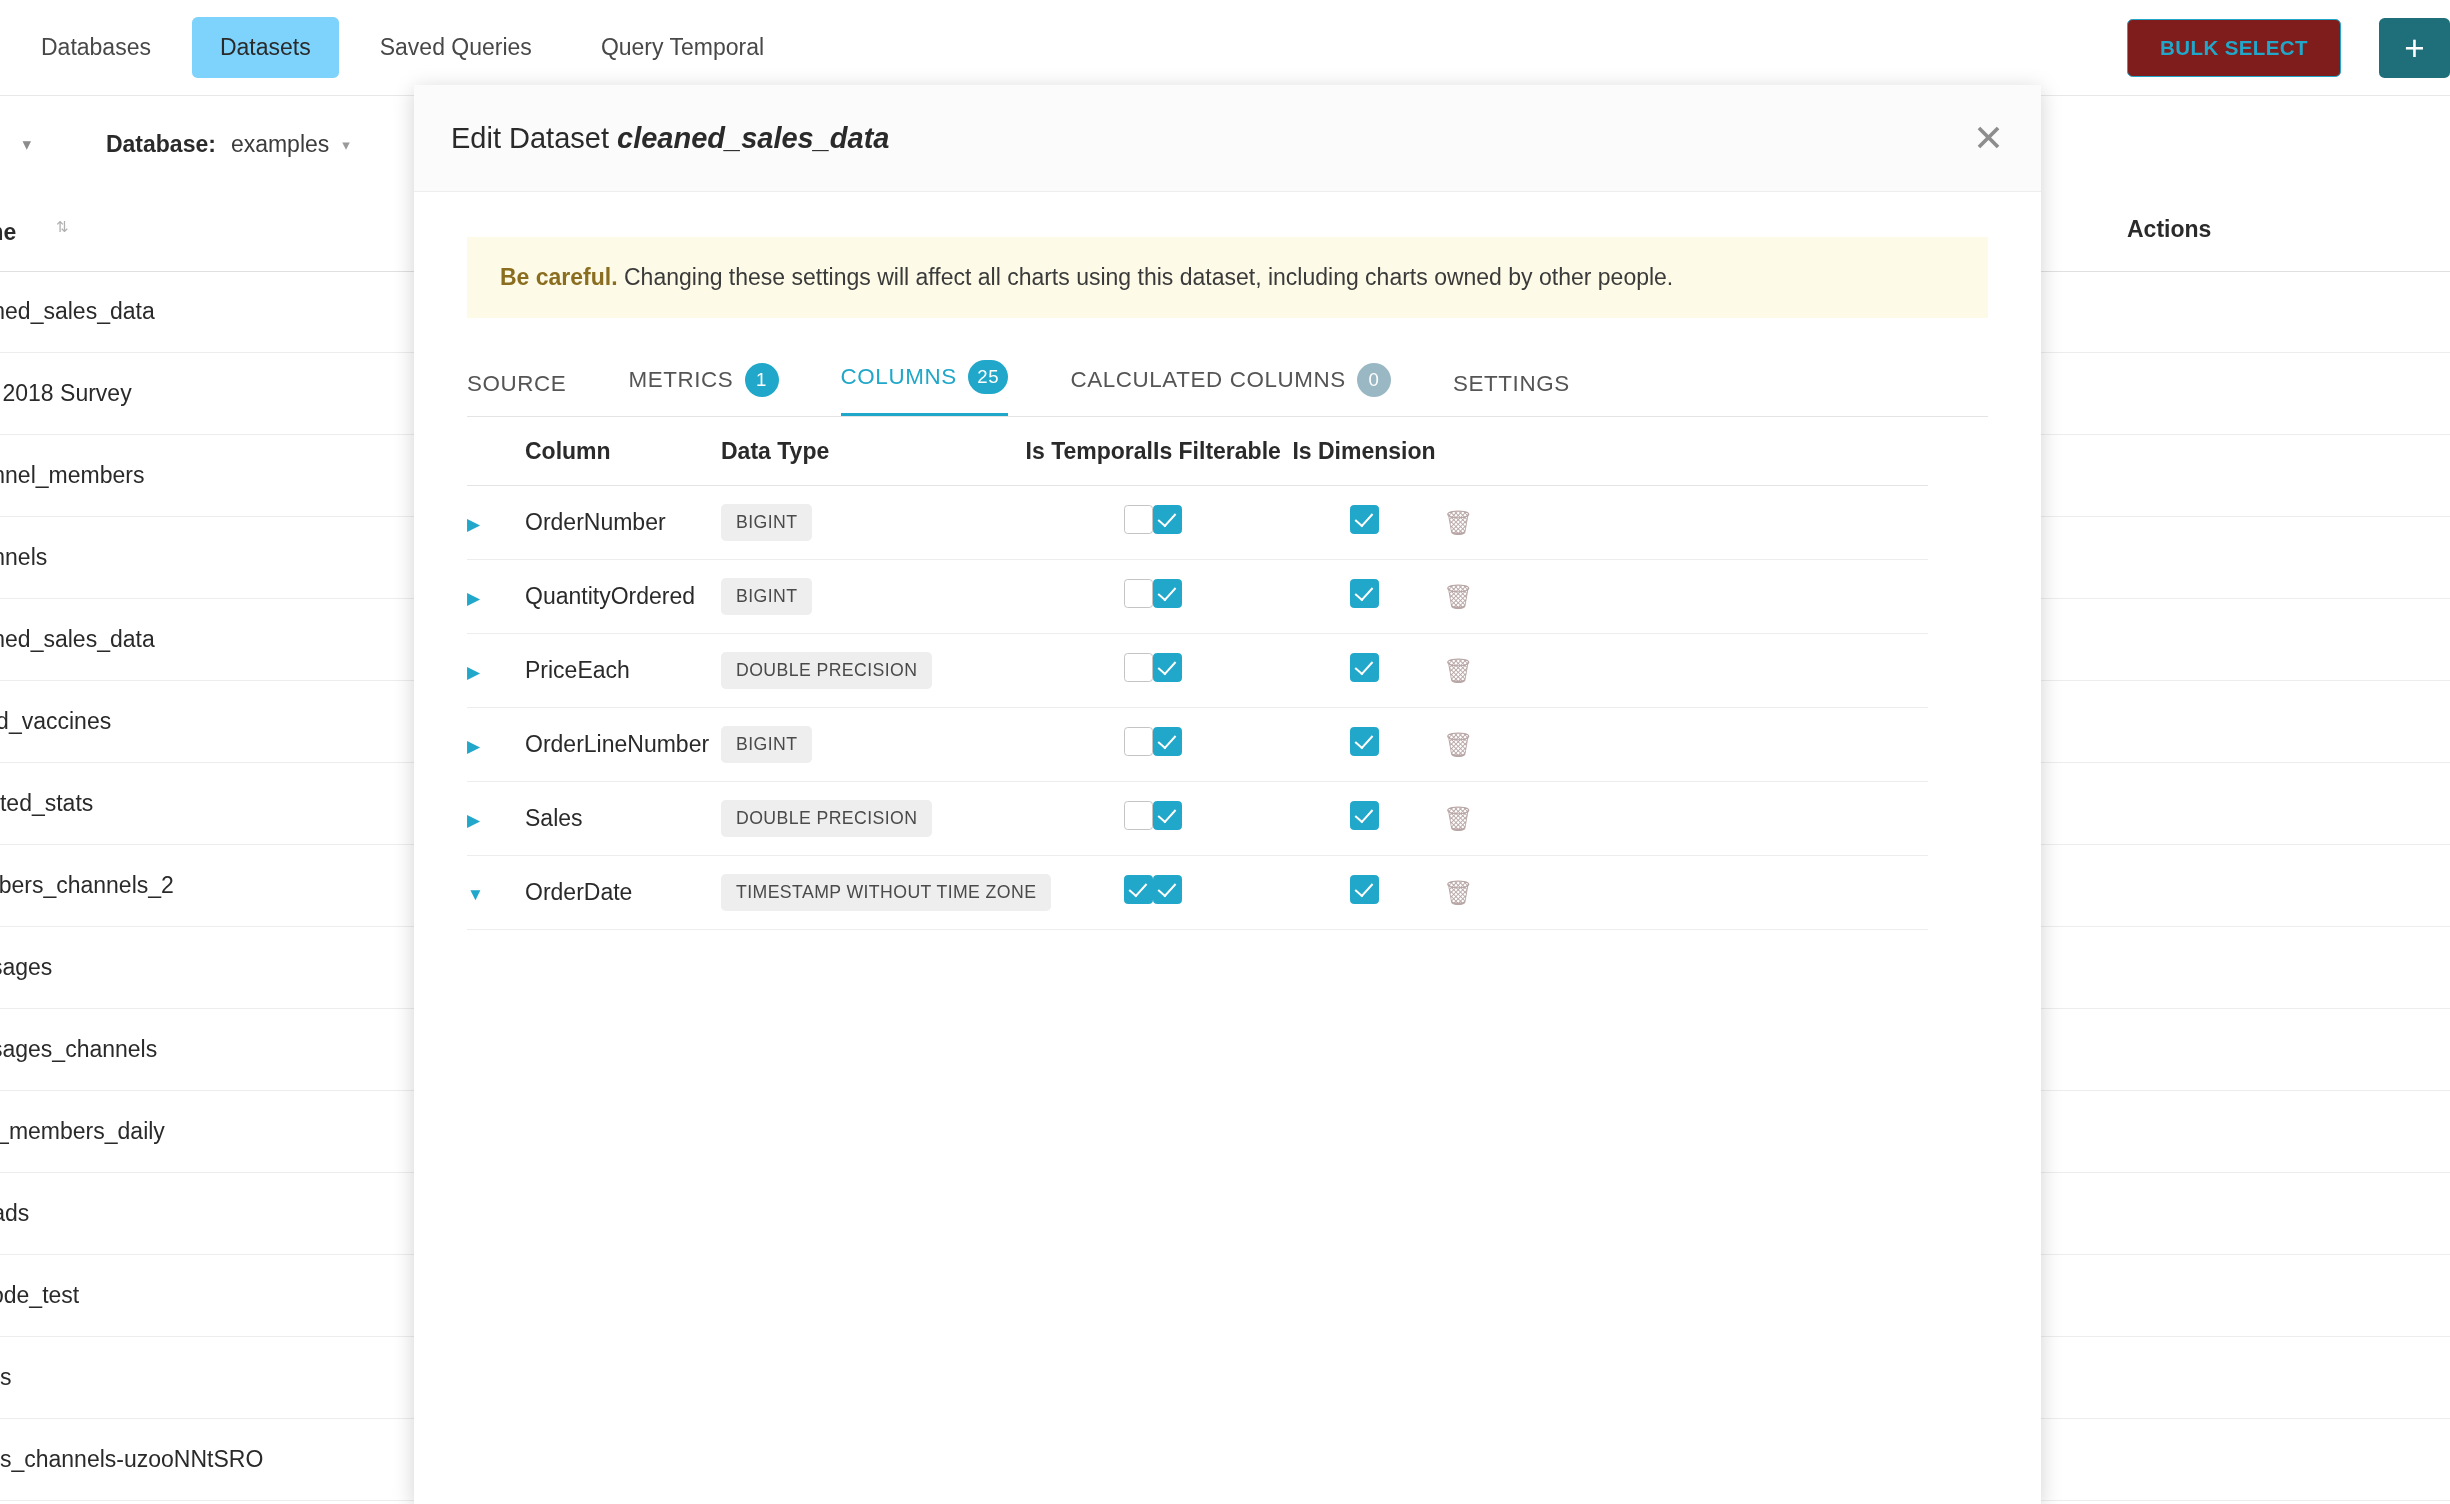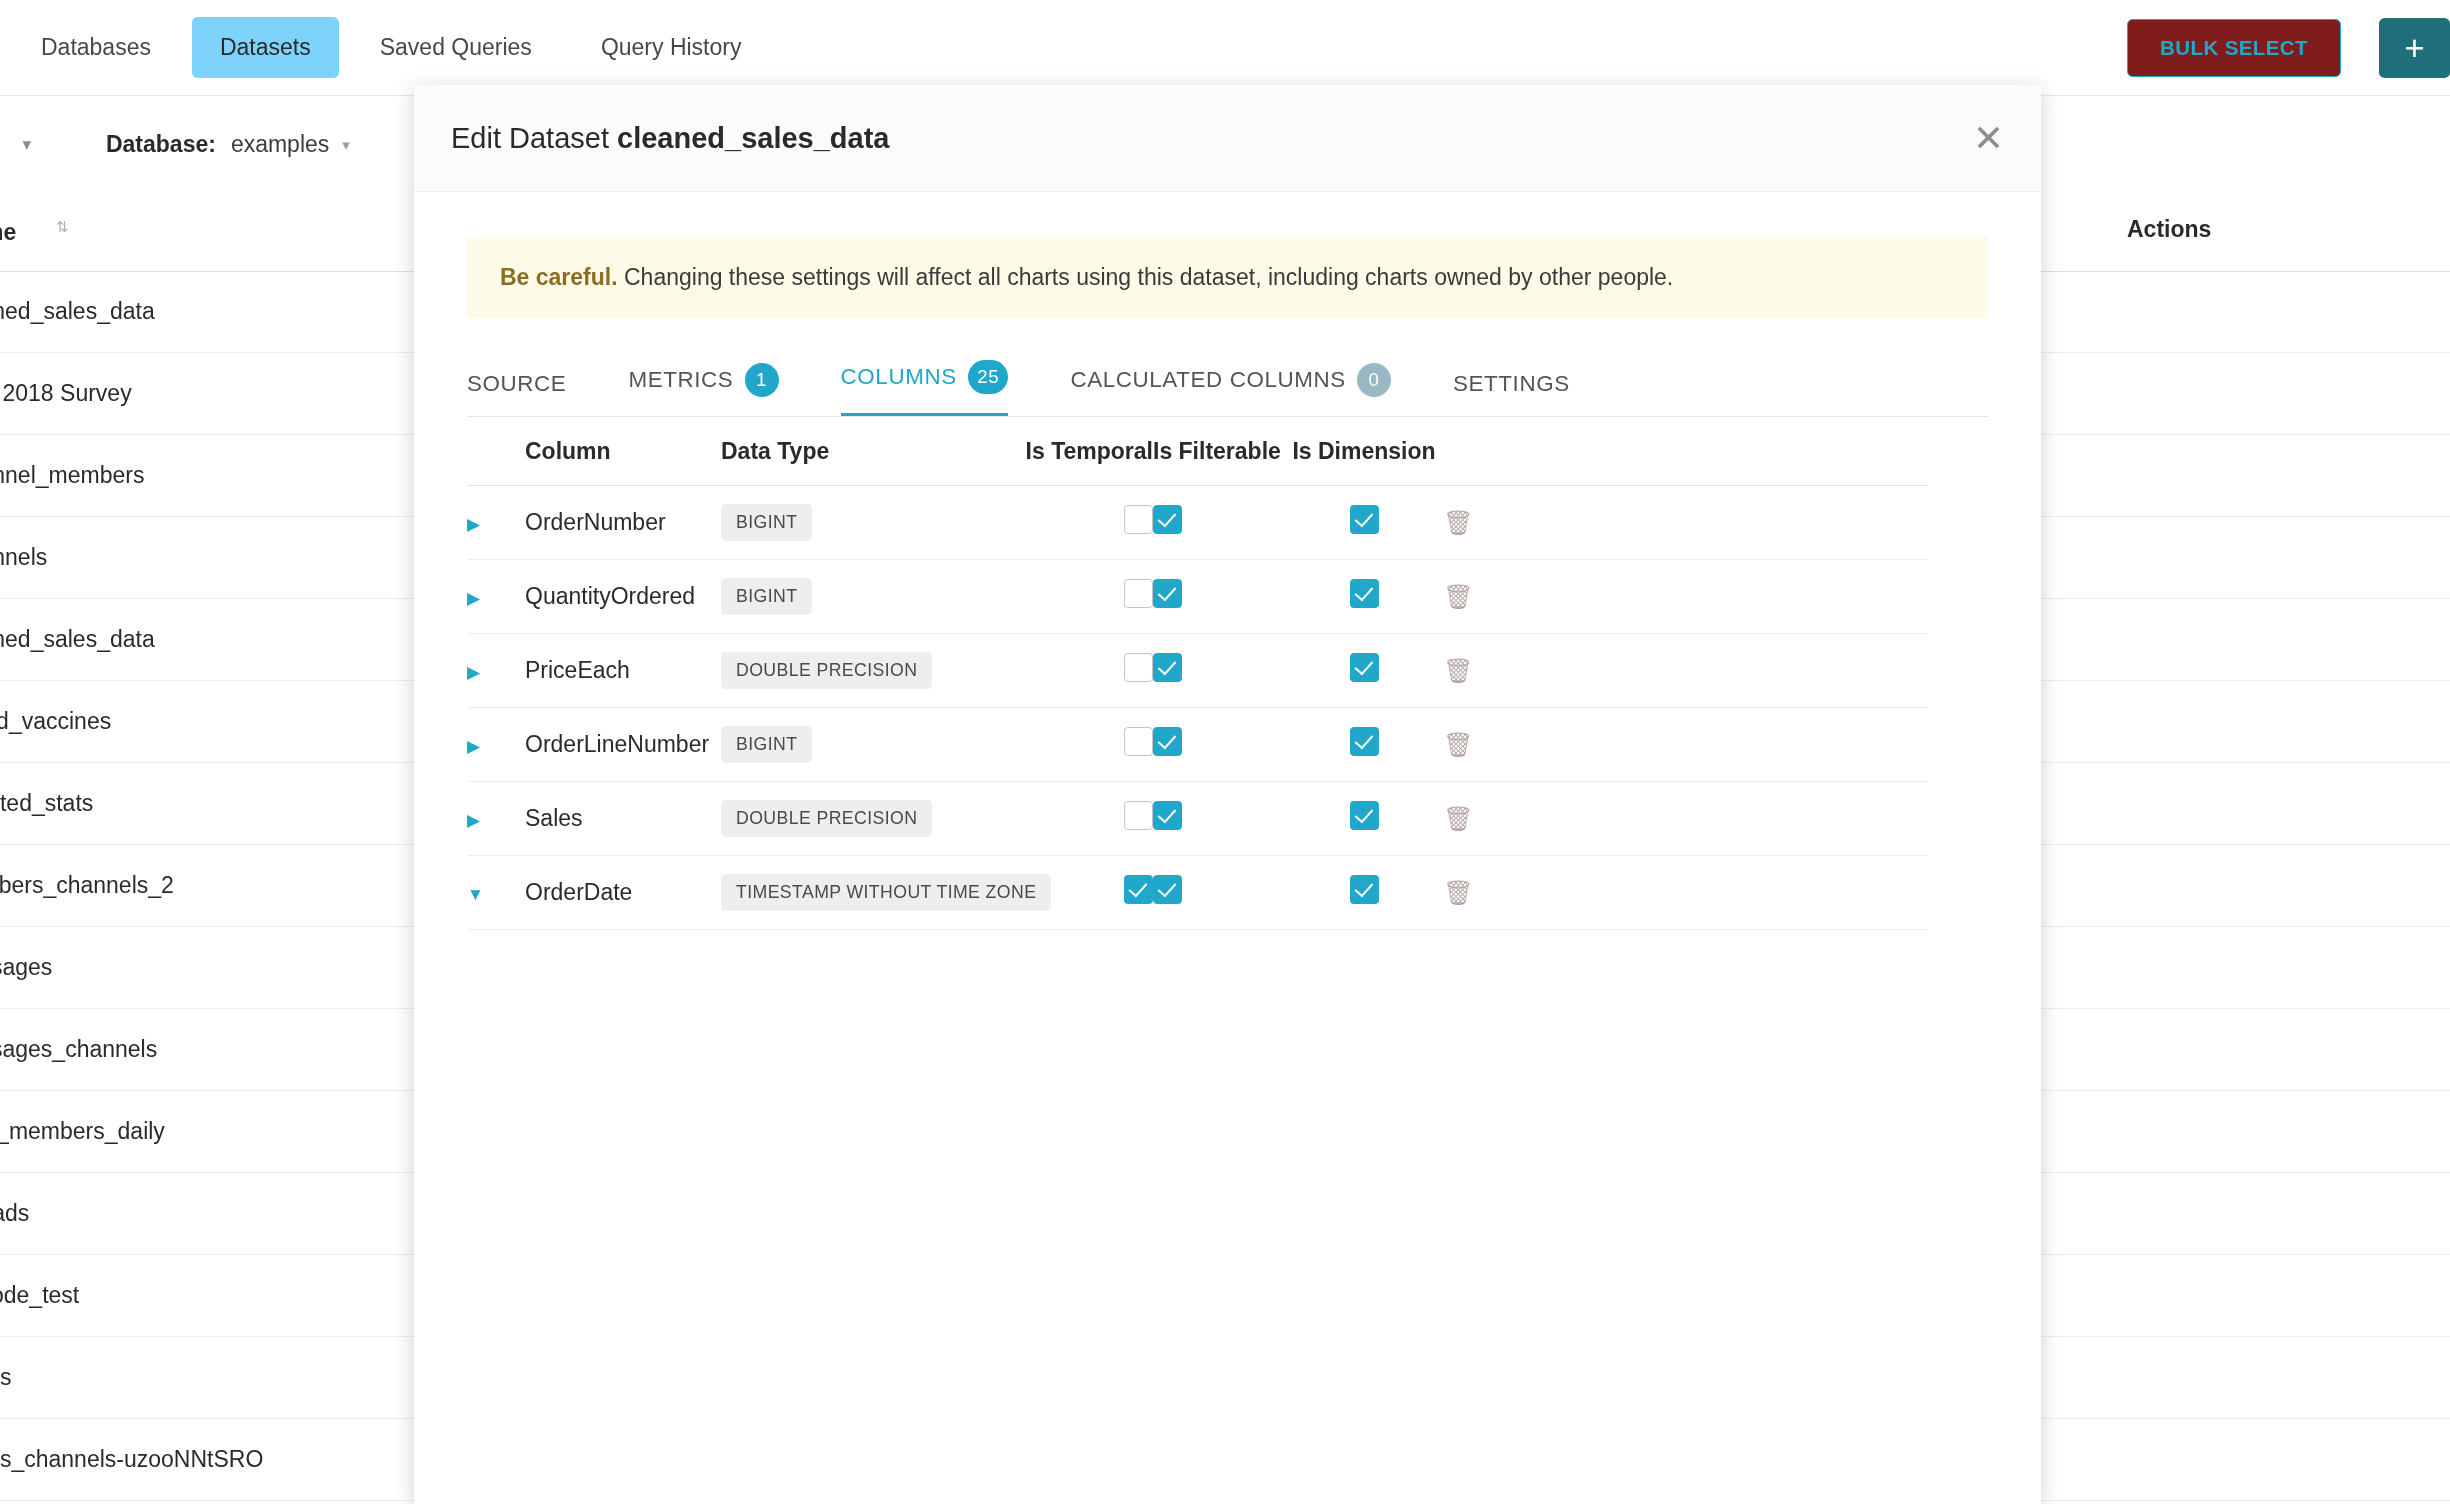--- a/index.html
+++ b/index.html
@@ -65,21 +65,21 @@
     position: absolute; left: 414px; top: 85px;
     width: 1627px; height: 1420px;
     background: #ffffff;
     box-shadow: 0 3.7px 20.5px rgba(0,0,0,0.18);
   }
   .modal-header {
     height: 107px; background: #fbfbfb; border-bottom: 0.9px solid #eeeeee;
     display: flex; align-items: center; padding: 0 37px;
   }
   .modal-title { font-size: 29px; color: #2a2a2a; }
-  .modal-title b { font-weight: bold; }
+  .modal-title b { font-weight: bold; font-style: italic; }
   .modal-close { margin-left: auto; font-size: 37px; color: #8d8d8d; line-height: 1; }
 
   .modal-body { padding: 0 53px; }
 
   .alert {
     margin-top: 45px; background: #fdfbe7; border: 0.9px solid #fdfbe7;
     padding: 26px 32px; font-size: 23px; color: #3a3a3a;
   }
   .alert b { color: #8a6d1f; font-weight: bold; }
 
@@ -162,21 +162,21 @@
 </style>
 </head>
 <body>
 
 <div class="app">
 
   <div class="topnav">
     <div class="nav-item">Databases</div>
     <div class="nav-item active">Datasets</div>
     <div class="nav-item">Saved Queries</div>
-    <div class="nav-item">Query History</div>
+    <div class="nav-item">Query Temporal</div>
     <div class="nav-spacer"></div>
     <div class="bulk-select">BULK SELECT</div>
     <div class="plus-btn">+</div>
   </div>
 
   <div class="bg-controls">
     <span class="caret-left">▾</span>
     <span class="db-label">Database:</span>
     <span class="db-value">examples</span>
     <span class="db-caret">▾</span>

